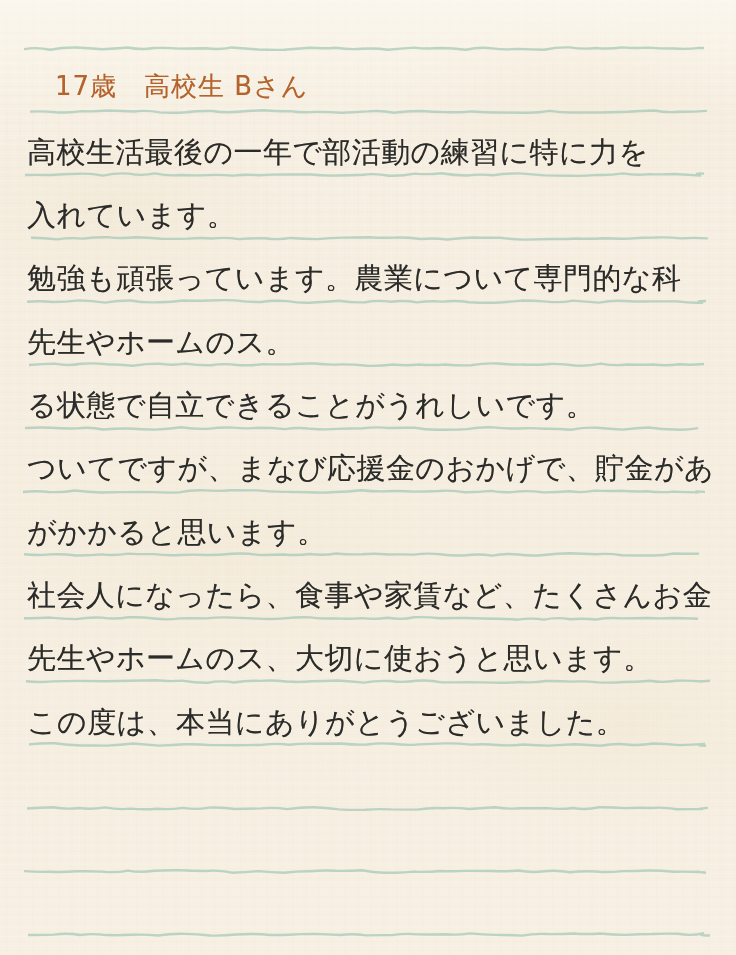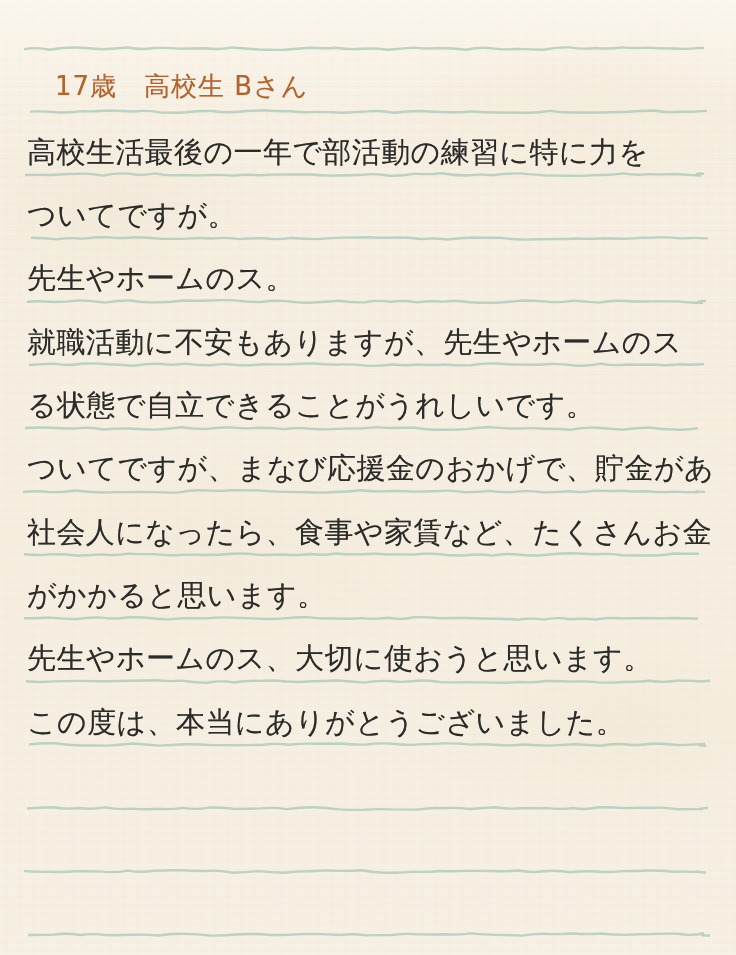--- a/index.html
+++ b/index.html
@@ -152,39 +152,39 @@
     </div>
 
   <div class="rows">
     <div class="row header-row">
       <span>17歳　高校生 Bさん</span>
     </div>
     <div class="row body-row">
         <span>高校生活最後の一年で部活動の練習に特に力を</span>
       </div>
     <div class="row body-row">
-        <span>ついてですが。</span>
+        <span>入れています。</span>
+      </div>
+    <div class="row body-row">
+        <span>勉強も頑張っています。農業について専門的な科</span>
       </div>
     <div class="row body-row">
         <span>先生やホームのス。</span>
-      </div>
-    <div class="row body-row">
-        <span>就職活動に不安もありますが、先生やホームのス</span>
       </div>
     <div class="row body-row">
         <span>る状態で自立できることがうれしいです。</span>
       </div>
     <div class="row body-row">
         <span>ついてですが、まなび応援金のおかげで、貯金があ</span>
       </div>
     <div class="row body-row">
-        <span>社会人になったら、食事や家賃など、たくさんお金</span>
+        <span>がかかると思います。</span>
       </div>
     <div class="row body-row">
-        <span>がかかると思います。</span>
+        <span>社会人になったら、食事や家賃など、たくさんお金</span>
       </div>
     <div class="row body-row">
         <span>先生やホームのス、大切に使おうと思います。</span>
       </div>
     <div class="row body-row">
         <span>この度は、本当にありがとうございました。</span>
       </div>
   </div>
 
 </div>

